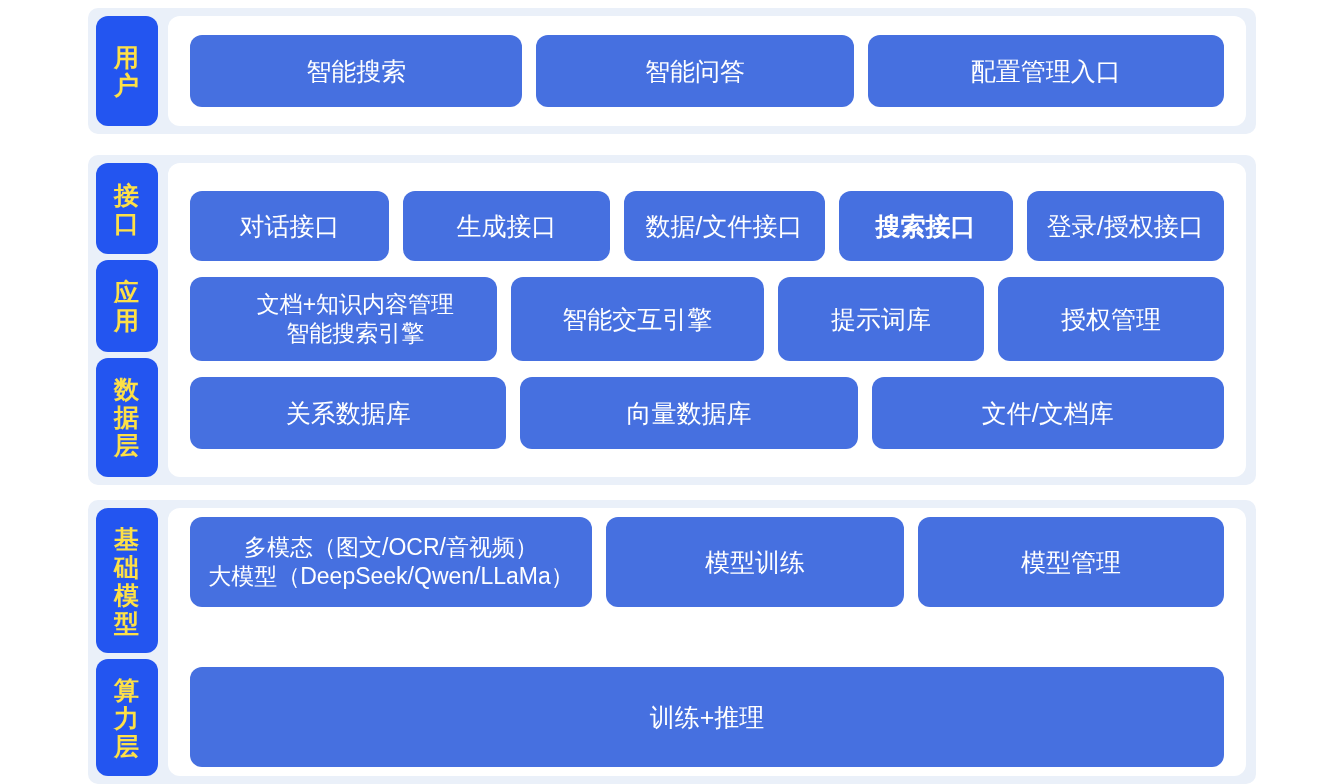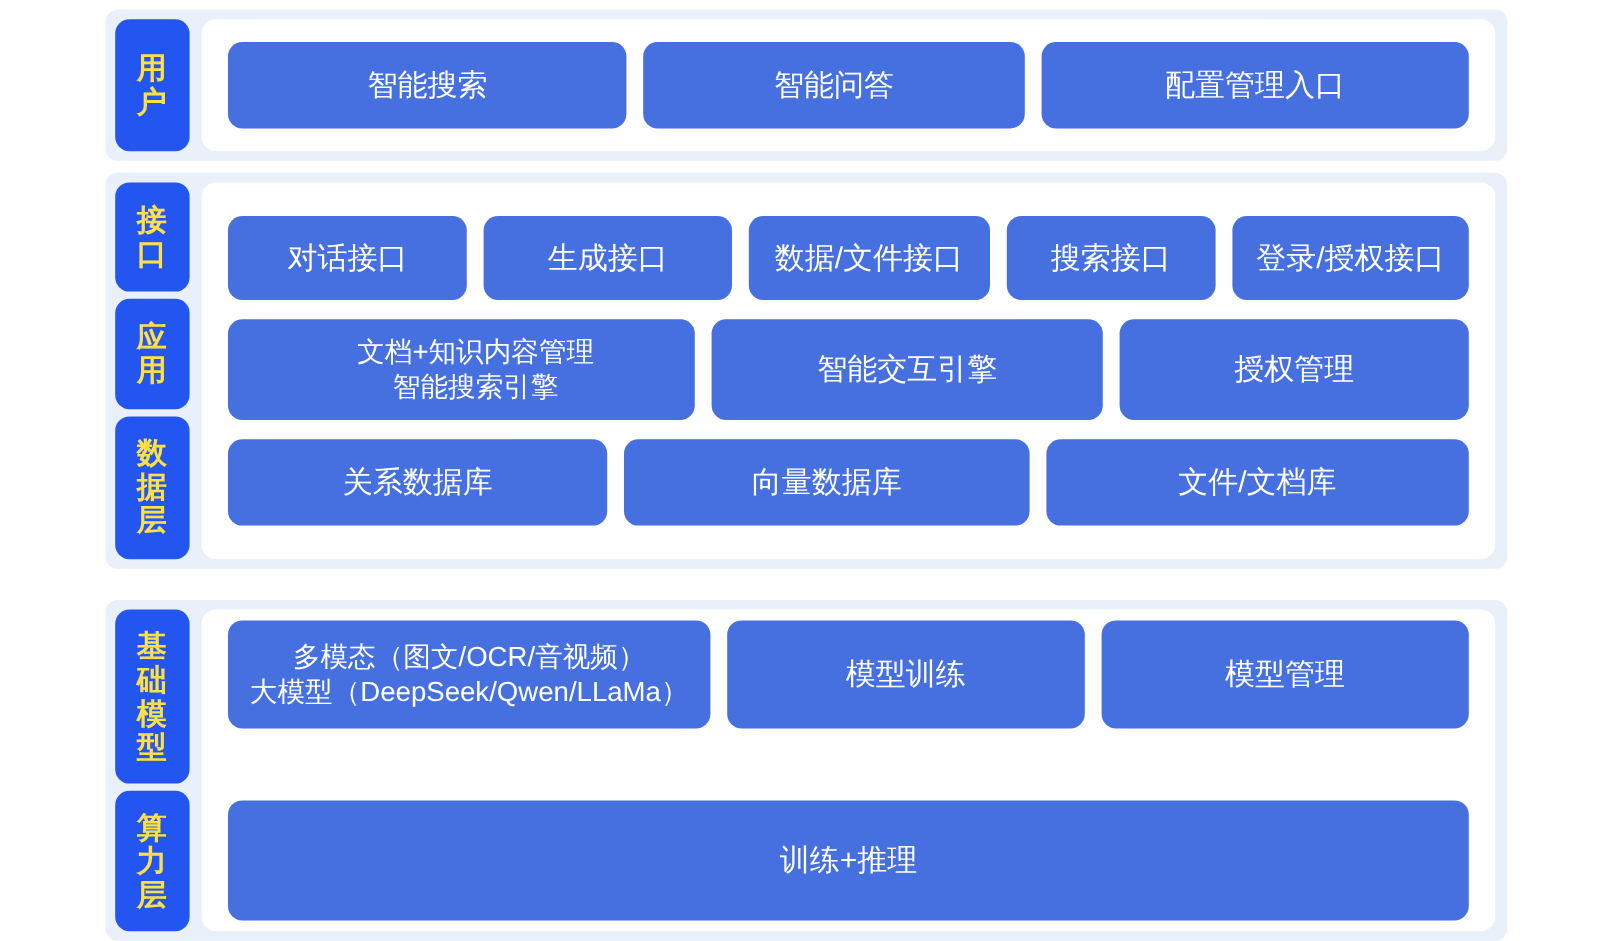--- a/index.html
+++ b/index.html
@@ -29,21 +29,21 @@
     width: 1168px;
     background: #eaf0f9;
     border-radius: 10px;
     display: flex;
     flex-direction: row;
     align-items: stretch;
     box-sizing: border-box;
     padding: 8px 10px 8px 8px;
   }
   .band-user   { top: 8px;   height: 126px; }
-  .band-app    { top: 144px; height: 330px; }
+  .band-app    { top: 155px; height: 330px; }
   .band-infra  { top: 500px; height: 284px; }
 
   
   .tag-col {
     flex: 0 0 62px;
     display: flex;
     flex-direction: column;
     justify-content: space-between;
     gap: 6px;
     margin-right: 10px;
@@ -115,21 +115,21 @@
   .row-compute .box   { height: 100px; margin-top: 44px; }
 
   
   .row-user .b0 { flex: 1.05; }
   .row-user .b1 { flex: 1; }
   .row-user .b2 { flex: 1.13; }
 
   .row-iface .b0 { flex: 1.02; }
   .row-iface .b1 { flex: 1.06; }
   .row-iface .b2 { flex: 1.03; }
-  .row-iface .b3 { flex: 0.88; }
+  .row-iface .b3 { flex: 0.88; font-weight: bold; }
   .row-iface .b4 { flex: 1.01; }
 
   .row-appitems .b0 { flex: 1.18; padding-left: 32px; }
   .row-appitems .b1 { flex: 1.05; }
   .row-appitems .b2 { flex: 0.84; }
   .row-appitems .b3 { flex: 0.93; }
 
   .row-data .b0 { flex: 1; }
   .row-data .b1 { flex: 1.07; }
   .row-data .b2 { flex: 1.12; }
@@ -172,20 +172,21 @@
         <div class="box b1">生成接口</div>
         <div class="box b2">数据/文件接口</div>
         <div class="box b3">搜索接口</div>
         <div class="box b4">登录/授权接口</div>
       </div>
 
       <div class="row row-appitems">
         <div class="box b0 small">文档+知识内容管理
 智能搜索引擎</div>
         <div class="box b1">智能交互引擎</div>
+        <div class="box b2">提示词库</div>
         <div class="box b3">授权管理</div>
       </div>
 
       <div class="row row-data">
         <div class="box b0">关系数据库</div>
         <div class="box b1">向量数据库</div>
         <div class="box b2">文件/文档库</div>
       </div>
 
     </div>

